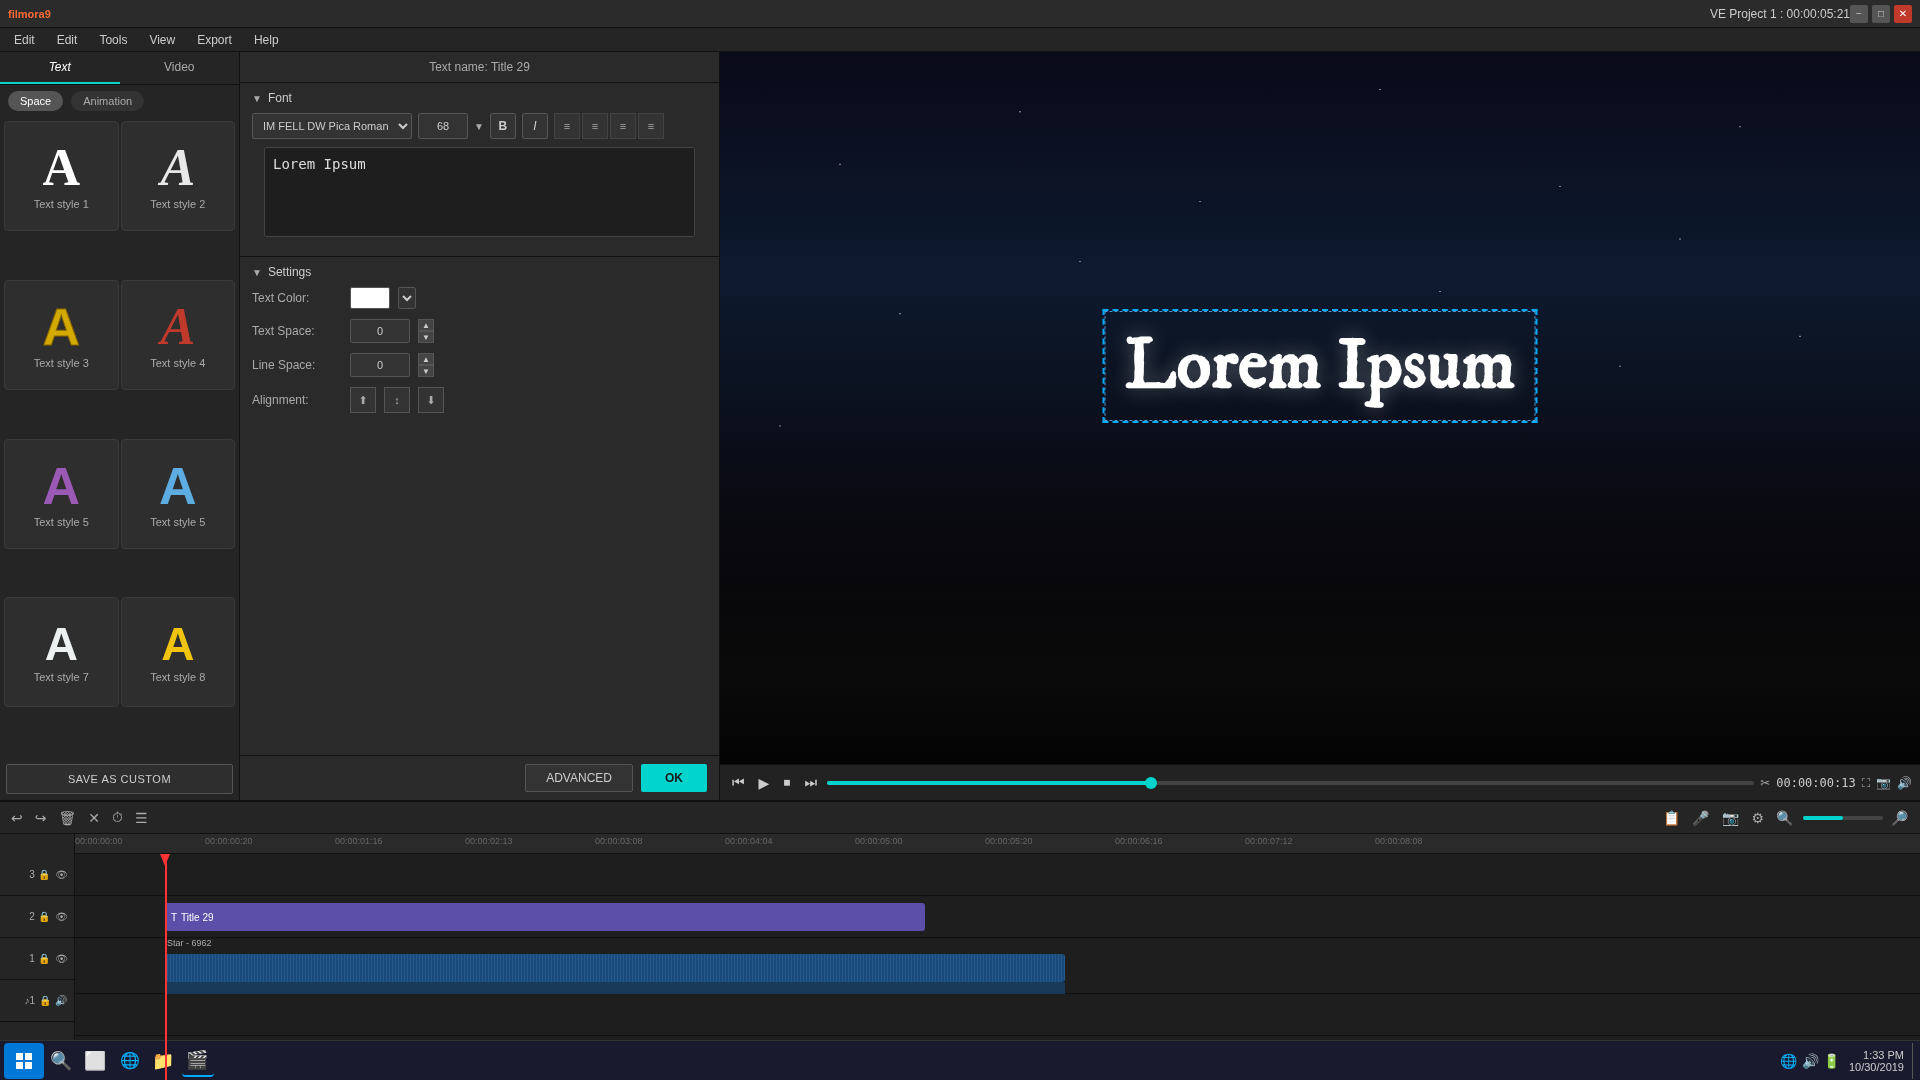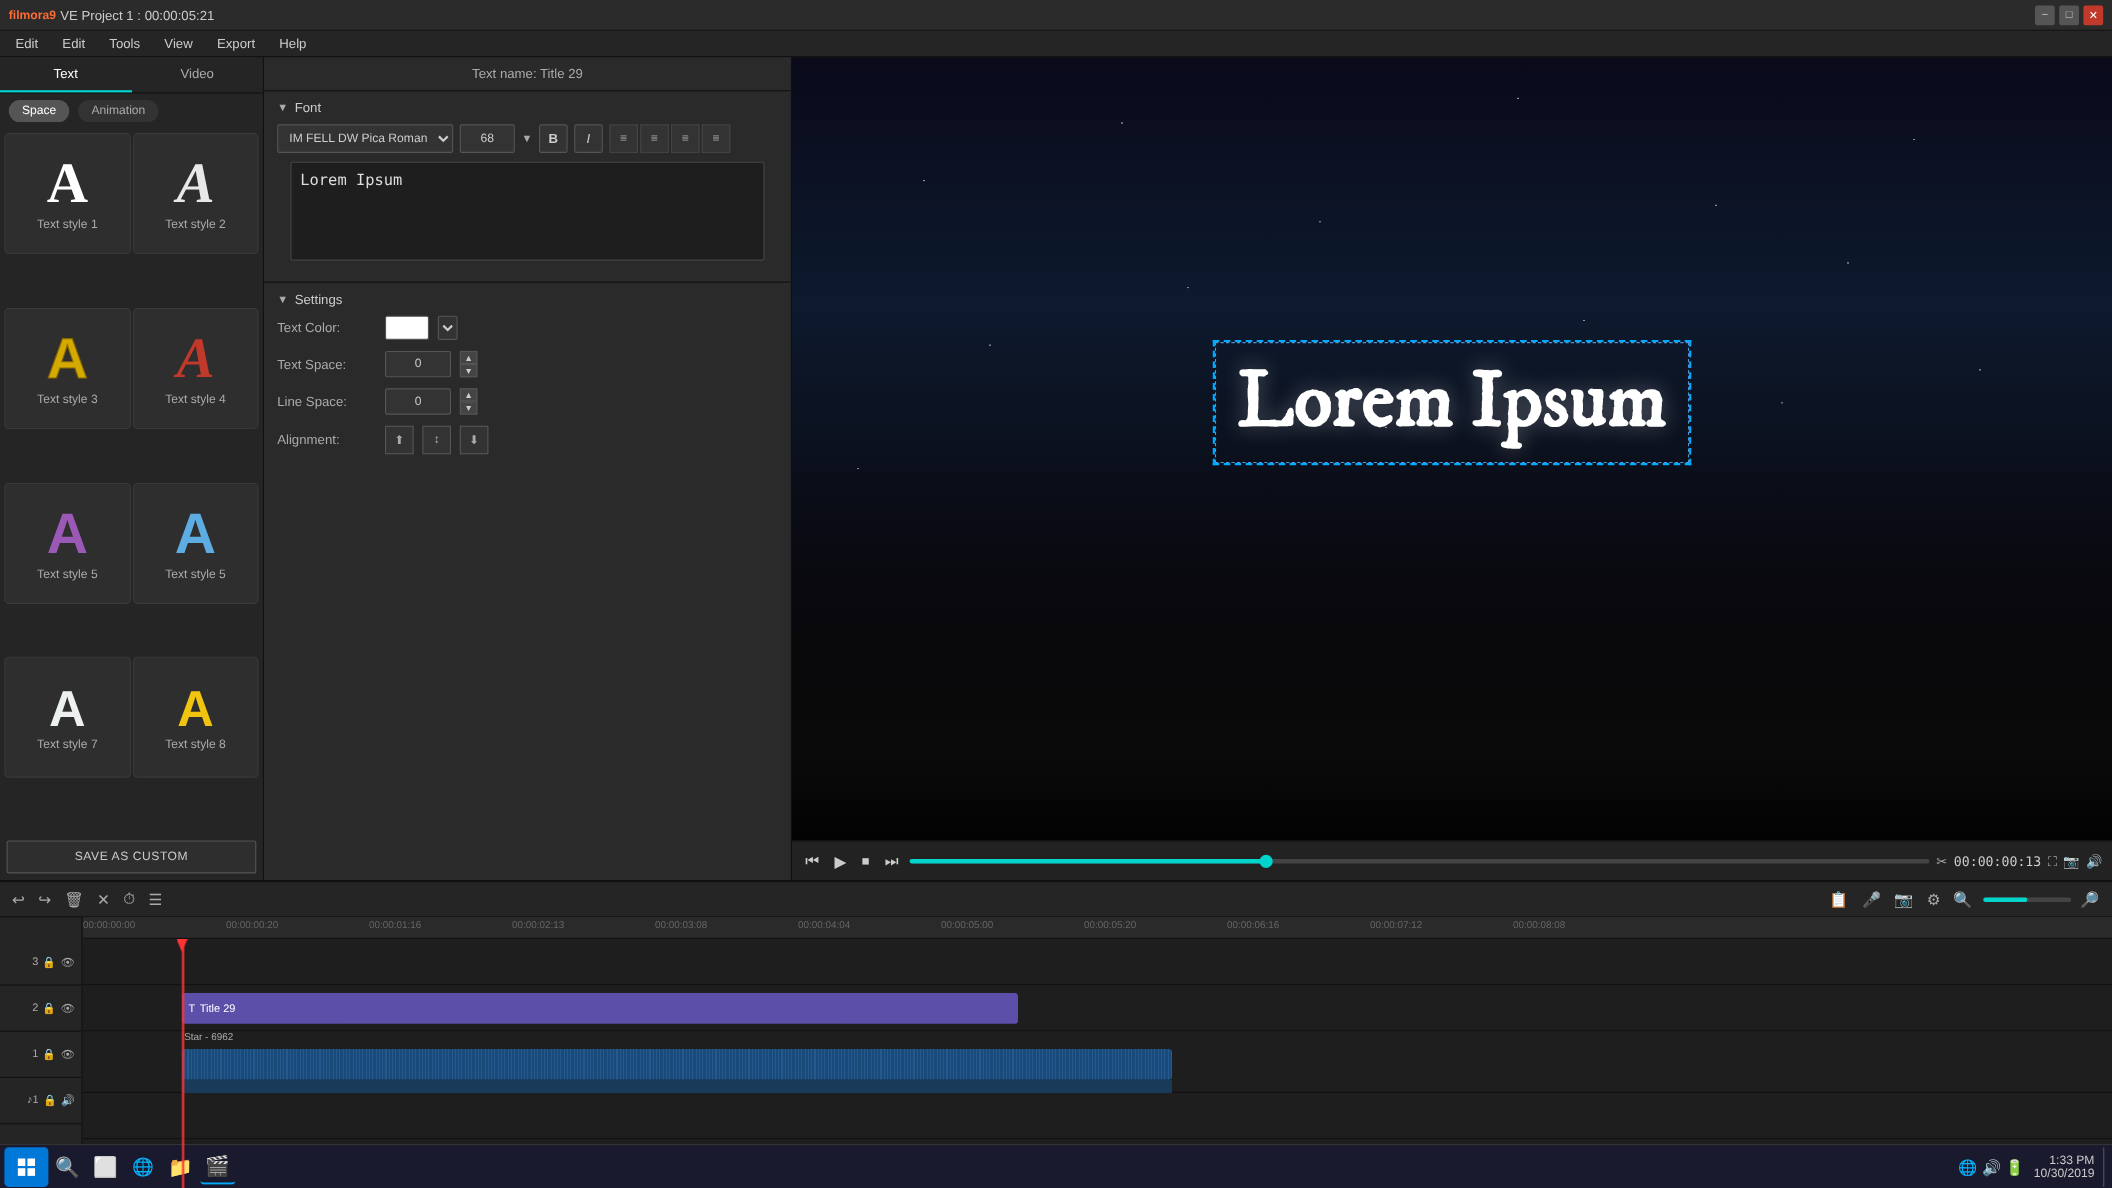--- a/index.html
+++ b/index.html
@@ -27,21 +27,21 @@
     #main-area {
       display: flex; width: 100%; height: calc(1080px - 28px - 24px - 280px);
     }
 
     
     #left-panel {
       width: 240px; background: #252525; border-right: 1px solid #111; display: flex; flex-direction: column; flex-shrink: 0;
     }
     #left-tabs { display: flex; border-bottom: 1px solid #111; }
     .left-tab { flex: 1; padding: 8px; text-align: center; cursor: pointer; color: #aaa; font-size: 12px; border-bottom: 2px solid transparent; }
-    .left-tab.active { color: #fff; border-bottom: 2px solid #00d4cc; }
+    .left-tab.active { color: #fff; border-bottom: 2px solid #00d4cc; font-style: italic; }
 
     #top-tabs { display: flex; padding: 6px 8px; gap: 8px; }
     .top-tab { padding: 4px 12px; border-radius: 12px; cursor: pointer; font-size: 11px; background: #333; color: #aaa; }
     .top-tab.active { background: #555; color: #fff; }
 
     #text-styles-grid {
       display: grid; grid-template-columns: 1fr 1fr; gap: 2px; padding: 4px; overflow-y: auto; flex: 1;
     }
     .style-item {
       background: #2e2e2e; border: 1px solid #3a3a3a; border-radius: 4px; padding: 8px; cursor: pointer;
@@ -223,21 +223,21 @@
 
     .alignment-btns { display: flex; gap: 2px; }
 
     .filmora-logo { color: #ff6b35; font-weight: bold; font-size: 11px; margin-right: 4px; }
   </style>
 </head>
 <body>
 
 <div id="titlebar">
   <span class="filmora-logo">filmora9</span>
-  <div style="display:flex; gap:16px; align-items:center; flex:1; justify-content:flex-start;">
+  <div style="display:flex; gap:16px; align-items:center; flex:1; justify-content:flex-end;">
     <span style="font-size:12px;color:#ccc;">VE Project 1 : 00:00:05:21</span>
   </div>
   <div class="win-controls">
     <button class="win-btn minimize">−</button>
     <button class="win-btn maximize">□</button>
     <button class="win-btn close">✕</button>
   </div>
 </div>
 
 <div id="menubar">
@@ -355,20 +355,24 @@
         </div>
       </div>
       <div class="setting-row">
         <span class="setting-label">Alignment:</span>
         <button class="align-btn" style="background:#333;border:1px solid #555;">⬆</button>
         <button class="align-btn" style="background:#333;border:1px solid #555;">↕</button>
         <button class="align-btn" style="background:#333;border:1px solid #555;">⬇</button>
       </div>
     </div>
 
+    <div id="action-bar">
+      <button class="btn-advanced">ADVANCED</button>
+      <button class="btn-ok">OK</button>
+    </div>
   </div>
 
   <div id="preview-panel">
     <div class="preview-bg">
       <div class="stars"></div>
       <div class="mountain-silhouette"></div>
       <div class="lorem-ipsum-text">
         <div class="selection-handles"></div>
         <span>Lorem Ipsum</span>
       </div>

